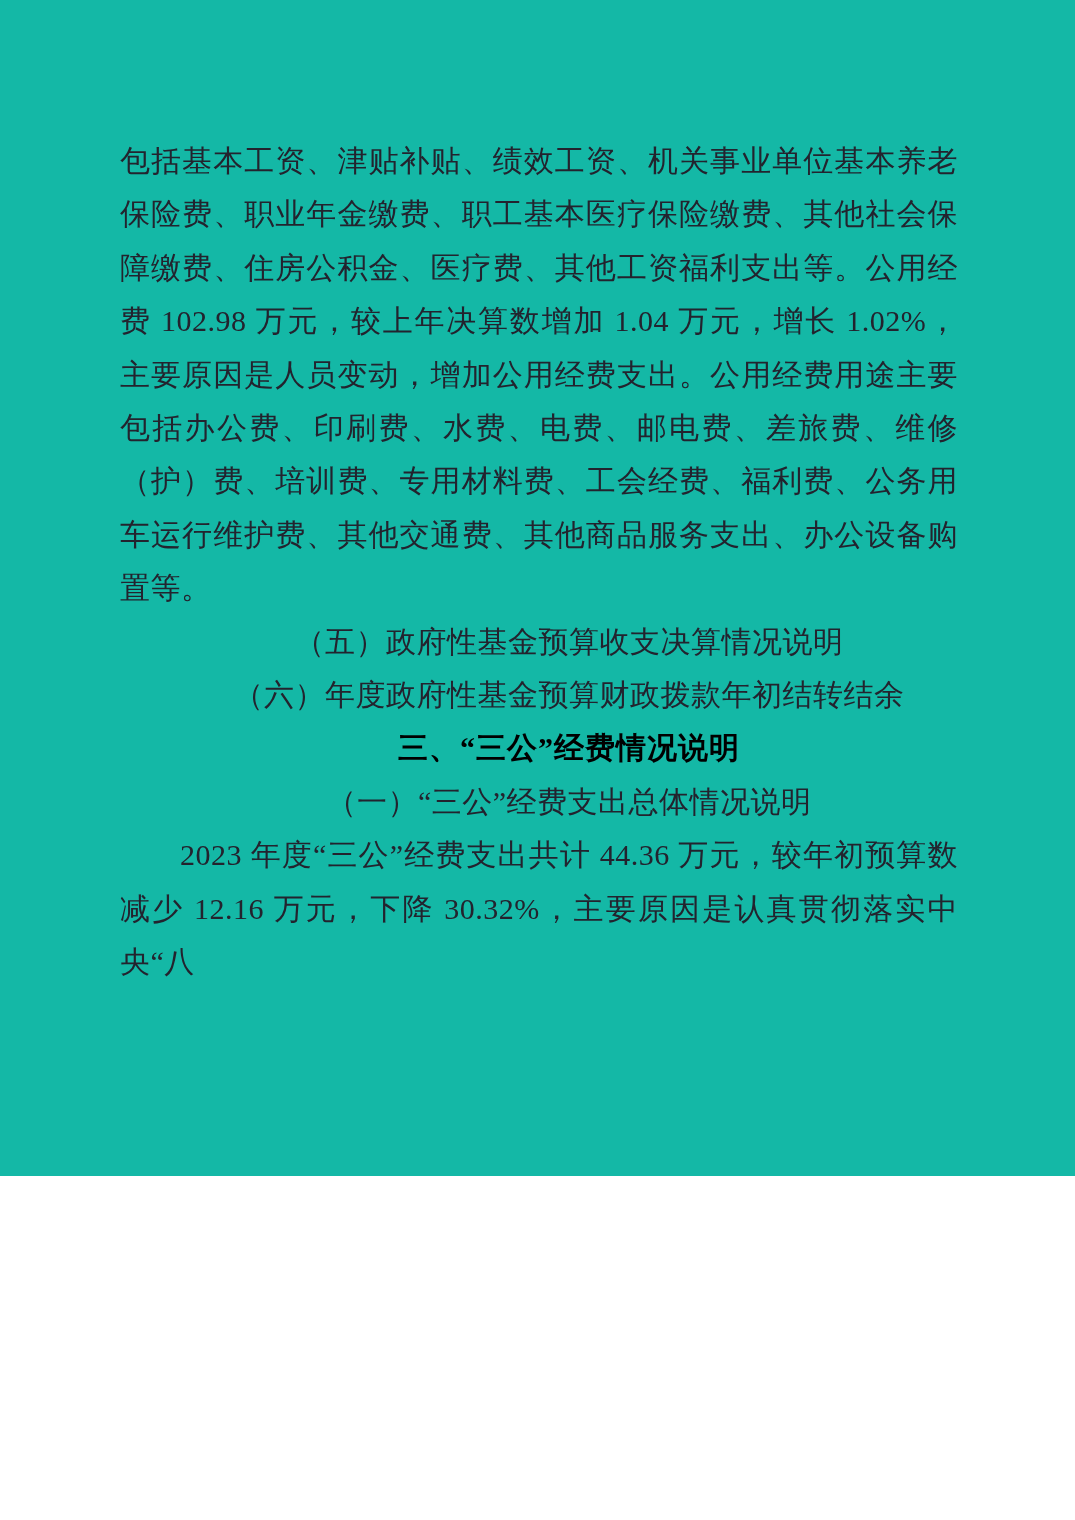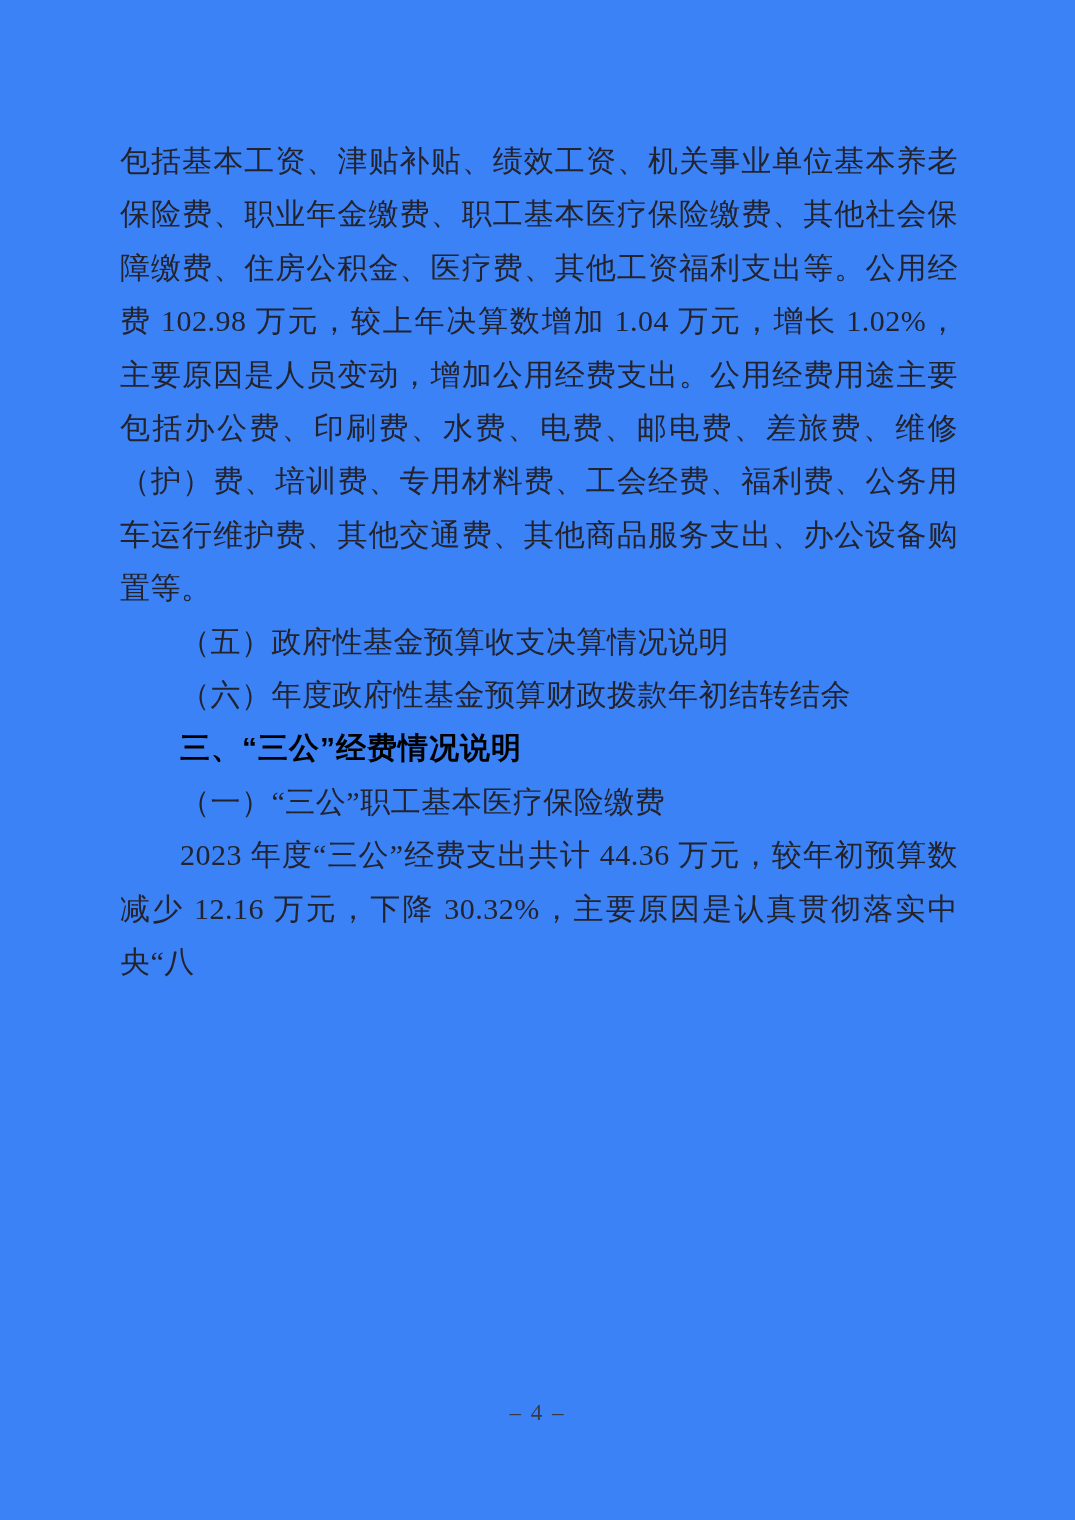--- a/index.html
+++ b/index.html
@@ -3,22 +3,22 @@
 <meta charset="utf-8">
 <style>
   html, body {
     margin: 0;
     padding: 0;
     background: #ffffff;
   }
   .page {
     position: relative;
     width: 1075px;
-    height: 1520px;
-    background: #3b82f6;
+    height: 1176px;
+    background: #14b8a6;
     overflow: hidden;
     font-family: "Liberation Serif", "DejaVu Serif", serif;
     color: #23232e;
   }
   .text-body {
     position: absolute;
     left: 120px;
     top: 134px;
     width: 838px;
     font-size: 30px;
@@ -31,28 +31,28 @@
     padding: 0;
     font-size: 30px;
     line-height: 53.4px;
   }
   .indent {
     text-indent: 2em;
   }
   .kai-heading {
     font-weight: 400;
     text-indent: 2em;
-    text-align: left;
+    text-align: center;
   }
   .hei-heading {
-    font-family: Liberation Sans, sans-serif;
+    font-family: Liberation Serif, serif;
     font-weight: 700;
     color: #000000;
     text-indent: 2em;
-    text-align: left;
+    text-align: center;
     letter-spacing: 1px;
   }
   .footer {
     position: absolute;
     left: 0;
     right: 0;
     top: 1399px;
     text-align: center;
     font-size: 23px;
     line-height: 28px;
@@ -68,19 +68,19 @@
     <p>包括基本工资、津贴补贴、绩效工资、机关事业单位基本养老保险费、职业年金缴费、职工基本医疗保险缴费、其他社会保障缴费、住房公积金、医疗费、其他工资福利支出等。公用经费 102.98 万元，较上年决算数增加 1.04 万元，增长 1.02%，主要原因是人员变动，增加公用经费支出。公用经费用途主要包括办公费、印刷费、水费、电费、邮电费、差旅费、维修（护）费、培训费、专用材料费、工会经费、福利费、公务用车运行维护费、其他交通费、其他商品服务支出、办公设备购置等。</p>
 
     <h3 class="kai-heading">（五）政府性基金预算收支决算情况说明</h3>
 
 
     <h3 class="kai-heading">（六）年度政府性基金预算财政拨款年初结转结余</h3>
 
 
     <h2 class="hei-heading">三、“三公”经费情况说明</h2>
 
-    <h3 class="kai-heading">（一）“三公”职工基本医疗保险缴费</h3>
+    <h3 class="kai-heading">（一）“三公”经费支出总体情况说明</h3>
 
     <p class="indent">2023 年度“三公”经费支出共计 44.36 万元，较年初预算数减少 12.16 万元，下降 30.32%，主要原因是认真贯彻落实中央“八</p>
   </div>
 
   <div class="footer">– 4 –</div>
 </div>
 
 </body></html>

